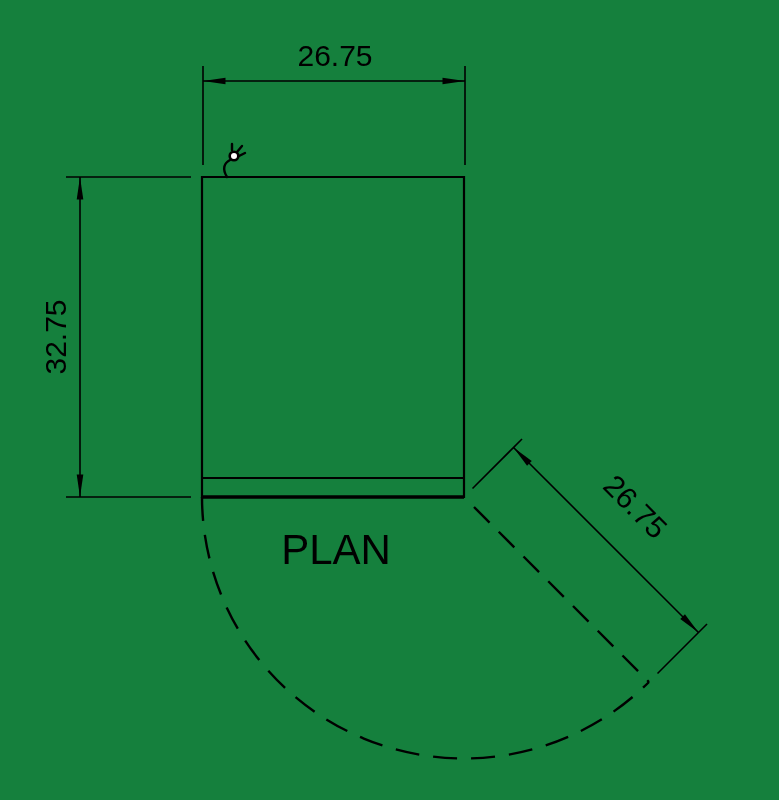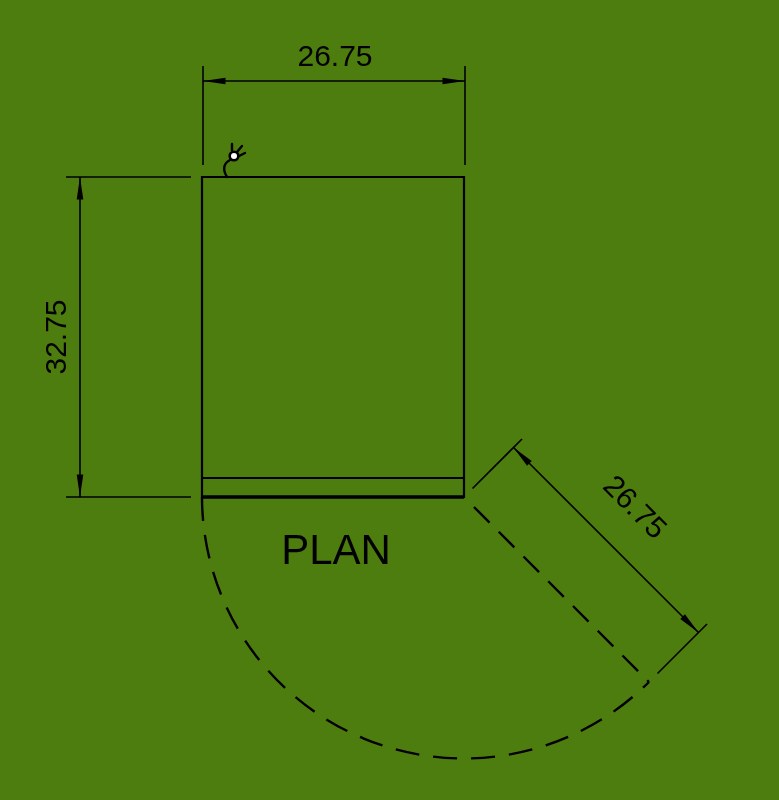--- a/index.html
+++ b/index.html
@@ -6,21 +6,21 @@
     margin: 0;
     padding: 0;
     background: #ffffff;
     width: 779px;
     height: 800px;
     overflow: hidden;
   }
   .canvas-wrap {
     width: 779px;
     height: 800px;
-    background: #4d7c0f;
+    background: #15803d;
   }
   svg text {
     font-family: "Liberation Sans", "DejaVu Sans", sans-serif;
     fill: #000000;
   }
   .dim-text { font-size: 30px; }
   .title-text { font-size: 42px; }
   .obj-line   { stroke: #000000; stroke-width: 2.2; fill: none; }
   .obj-thin   { stroke: #000000; stroke-width: 2;   fill: none; }
   .obj-thick  { stroke: #000000; stroke-width: 3.4; fill: none; }

